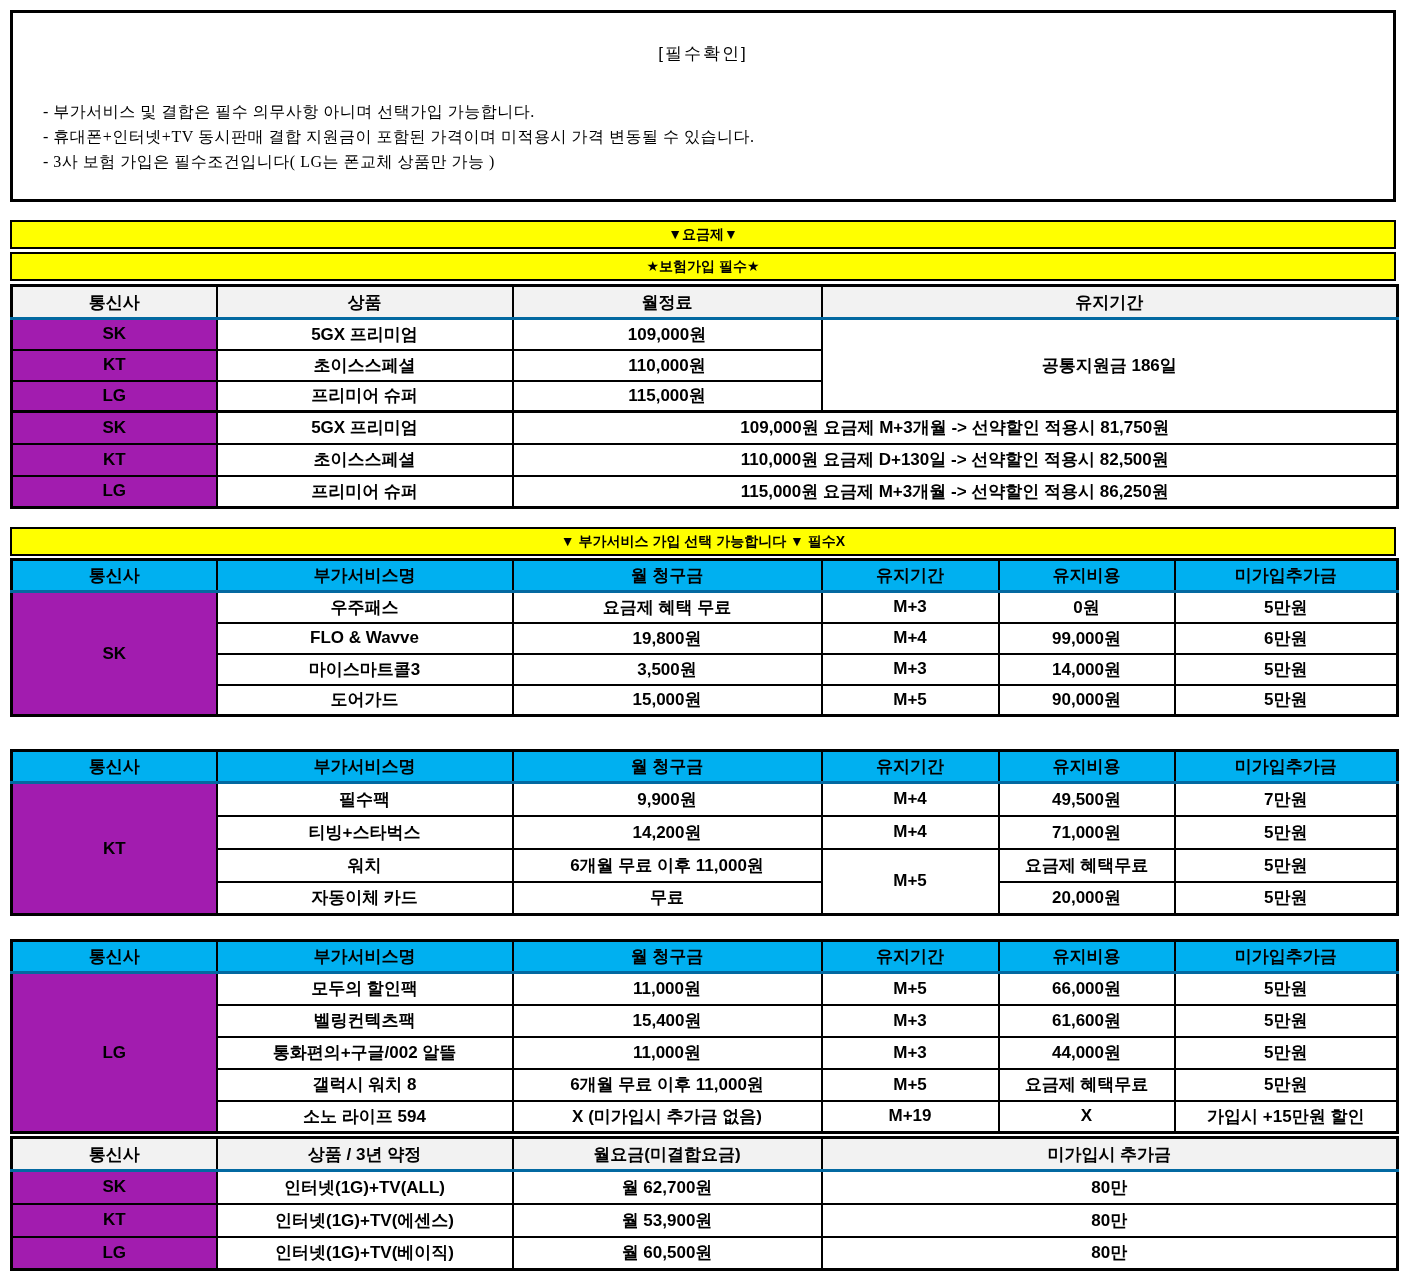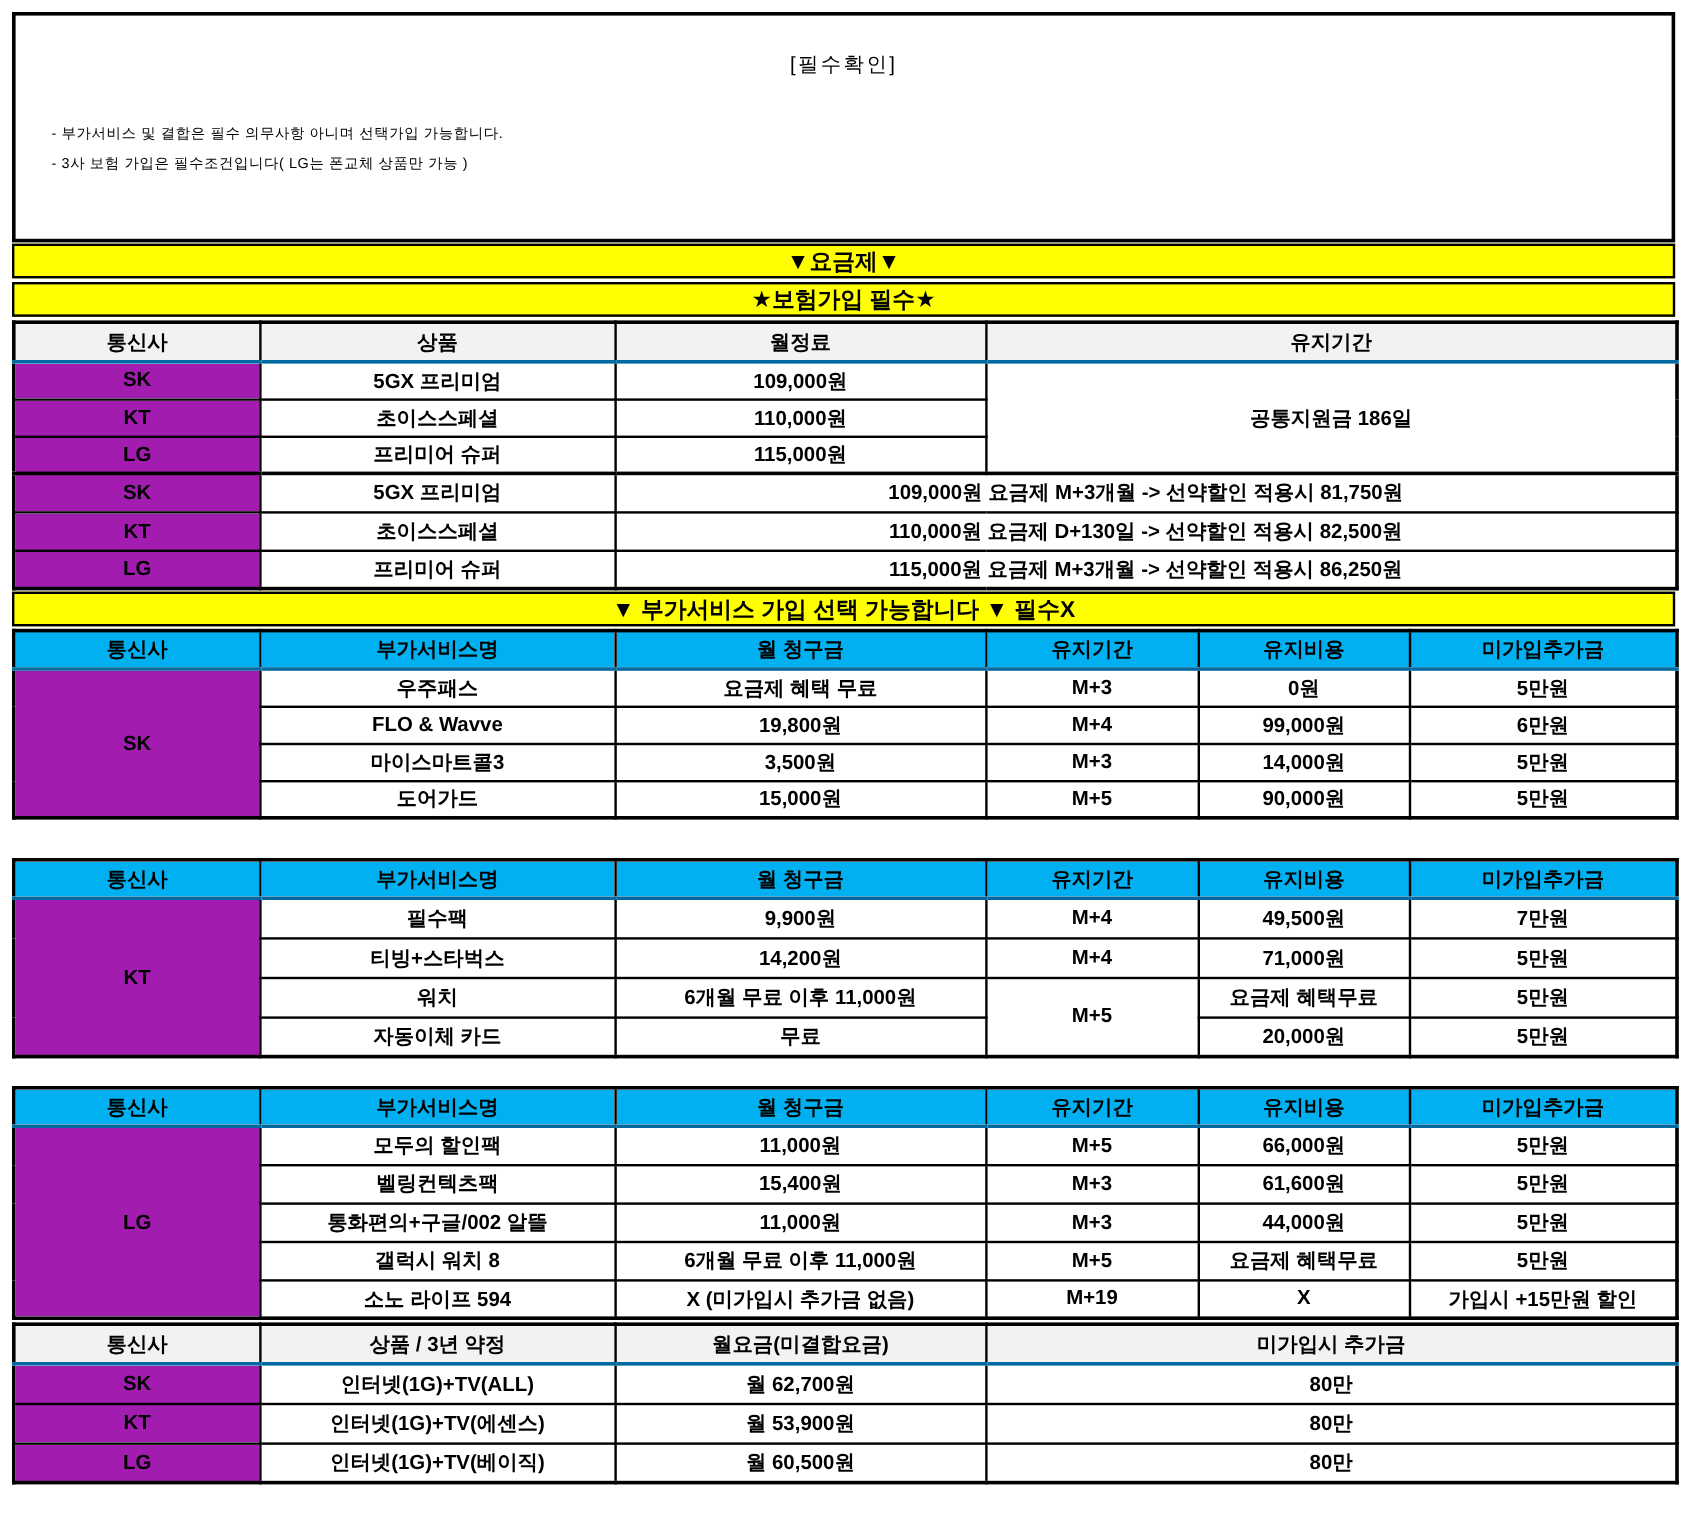--- a/index.html
+++ b/index.html
@@ -21,36 +21,37 @@
     background: #fff;
   }
   .note-title {
     padding-top: 29px;
     text-align: center;
     font-size: 17px;
     letter-spacing: 2px;
   }
   .notes { margin-top: 34px; padding-left: 30px; }
   .note-line {
-    font-size: 12px;
+    font-size: 16px;
     line-height: 25px;
     letter-spacing: 0.5px;
     white-space: nowrap;
+    font-family: Liberation Serif, serif;
   }
 
   
   .banner {
-    margin: 1px 10px 0 10px;
+    margin: 18px 10px 0 10px;
     height: 29px;
     box-sizing: border-box;
     border: 2px solid #000;
     background: #FFFF00;
     display: flex; align-items: center; justify-content: center;
     font-weight: bold;
-    font-size: 19px;
+    font-size: 14px;
   }
   .banner.mt3 { margin-top: 3px; }
   .banner.mt23 { margin-top: 23px; height: 31px; }
 
   
   table.tbl {
     border-collapse: collapse;
     table-layout: fixed;
     width: 1386px;
     margin: 2px 10px 0 10px;
@@ -89,20 +90,21 @@
 </style>
 </head>
 <body>
 
 <div class="sheet">
 
   <div class="note-box">
     <div class="note-title">[필수확인]</div>
     <div class="notes">
       <div class="note-line">- 부가서비스 및 결합은 필수 의무사항 아니며 선택가입 가능합니다.</div>
+      <div class="note-line">- 휴대폰+인터넷+TV 동시판매 결합 지원금이 포함된 가격이며 미적용시 가격 변동될 수 있습니다.</div>
       <div class="note-line">- 3사 보험 가입은 필수조건입니다( LG는 폰교체 상품만 가능 )</div>
     </div>
   </div>
 
   <div class="banner">▼요금제▼</div>
   <div class="banner mt3">★보험가입 필수★</div>
 
   <table class="tbl t-plan mt3">
     <colgroup>
         <col style="width:205px">

